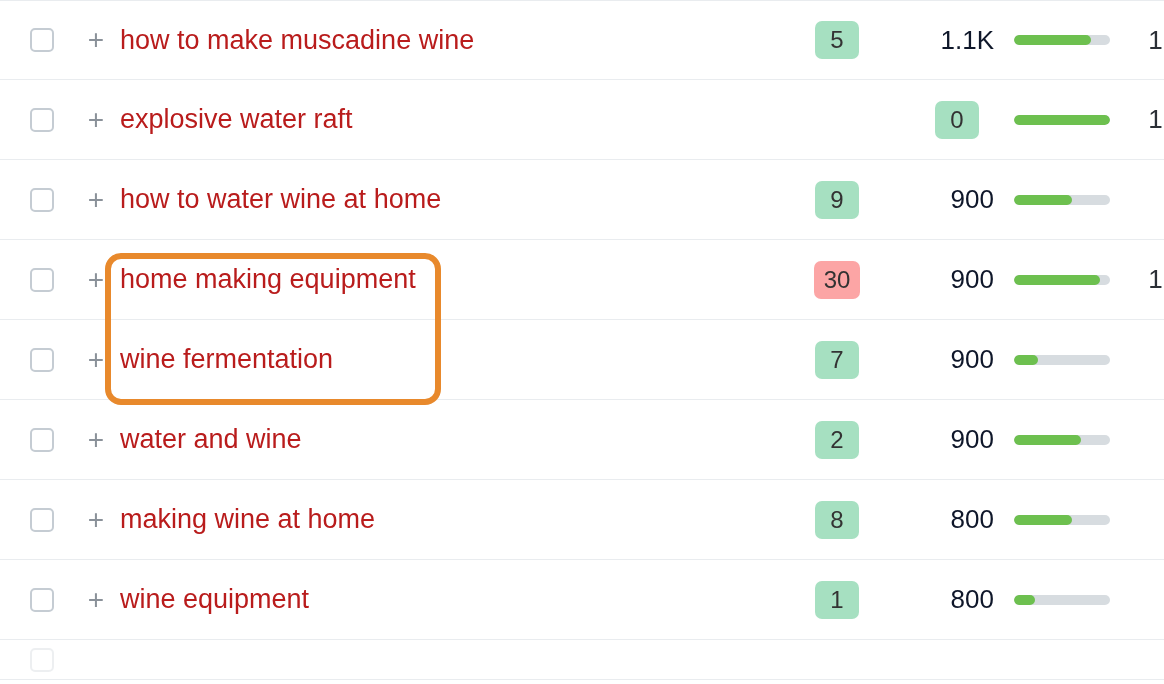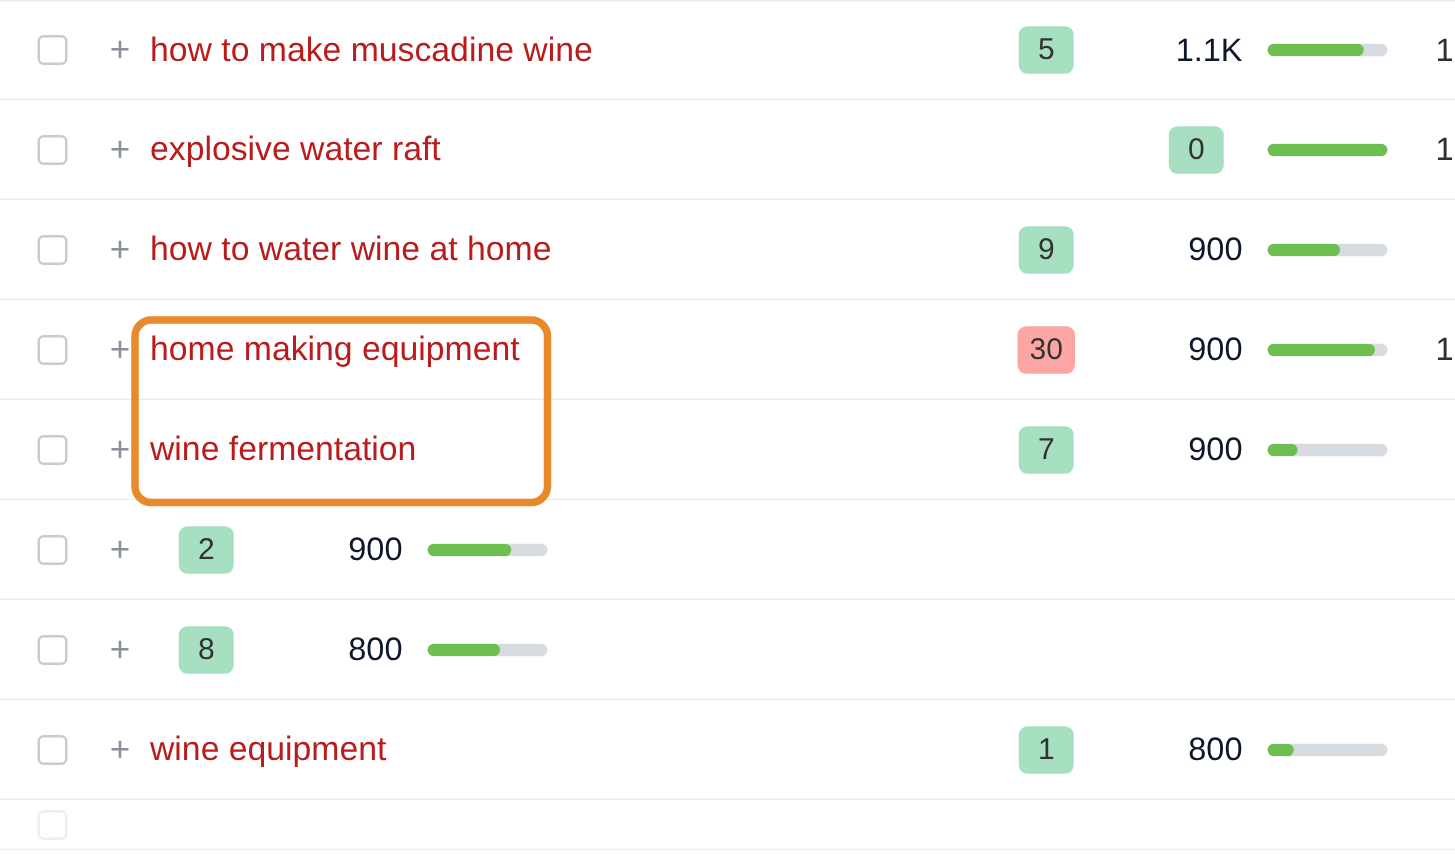--- a/index.html
+++ b/index.html
@@ -225,38 +225,40 @@
         </div>
         <div class="tail-cell"></div>
       </div>
       <div class="row">
         <div class="checkbox-cell">
           <div class="checkbox"></div>
         </div>
         <div class="expand-cell">
           <span class="plus">+</span>
         </div>
+        <div class="keyword-cell"><a class="keyword">water and wine</a></div>
         <div class="kd-cell">
           <span class="kd-badge kd-green">2</span>
         </div>
         <div class="vol-cell">900</div>
         <div class="bar-cell">
           <div class="bar">
             <div class="bar-fill" style="width: 70%;"></div>
           </div>
         </div>
         <div class="tail-cell"></div>
       </div>
       <div class="row">
         <div class="checkbox-cell">
           <div class="checkbox"></div>
         </div>
         <div class="expand-cell">
           <span class="plus">+</span>
         </div>
+        <div class="keyword-cell"><a class="keyword">making wine at home</a></div>
         <div class="kd-cell">
           <span class="kd-badge kd-green">8</span>
         </div>
         <div class="vol-cell">800</div>
         <div class="bar-cell">
           <div class="bar">
             <div class="bar-fill" style="width: 60%;"></div>
           </div>
         </div>
         <div class="tail-cell"></div>

